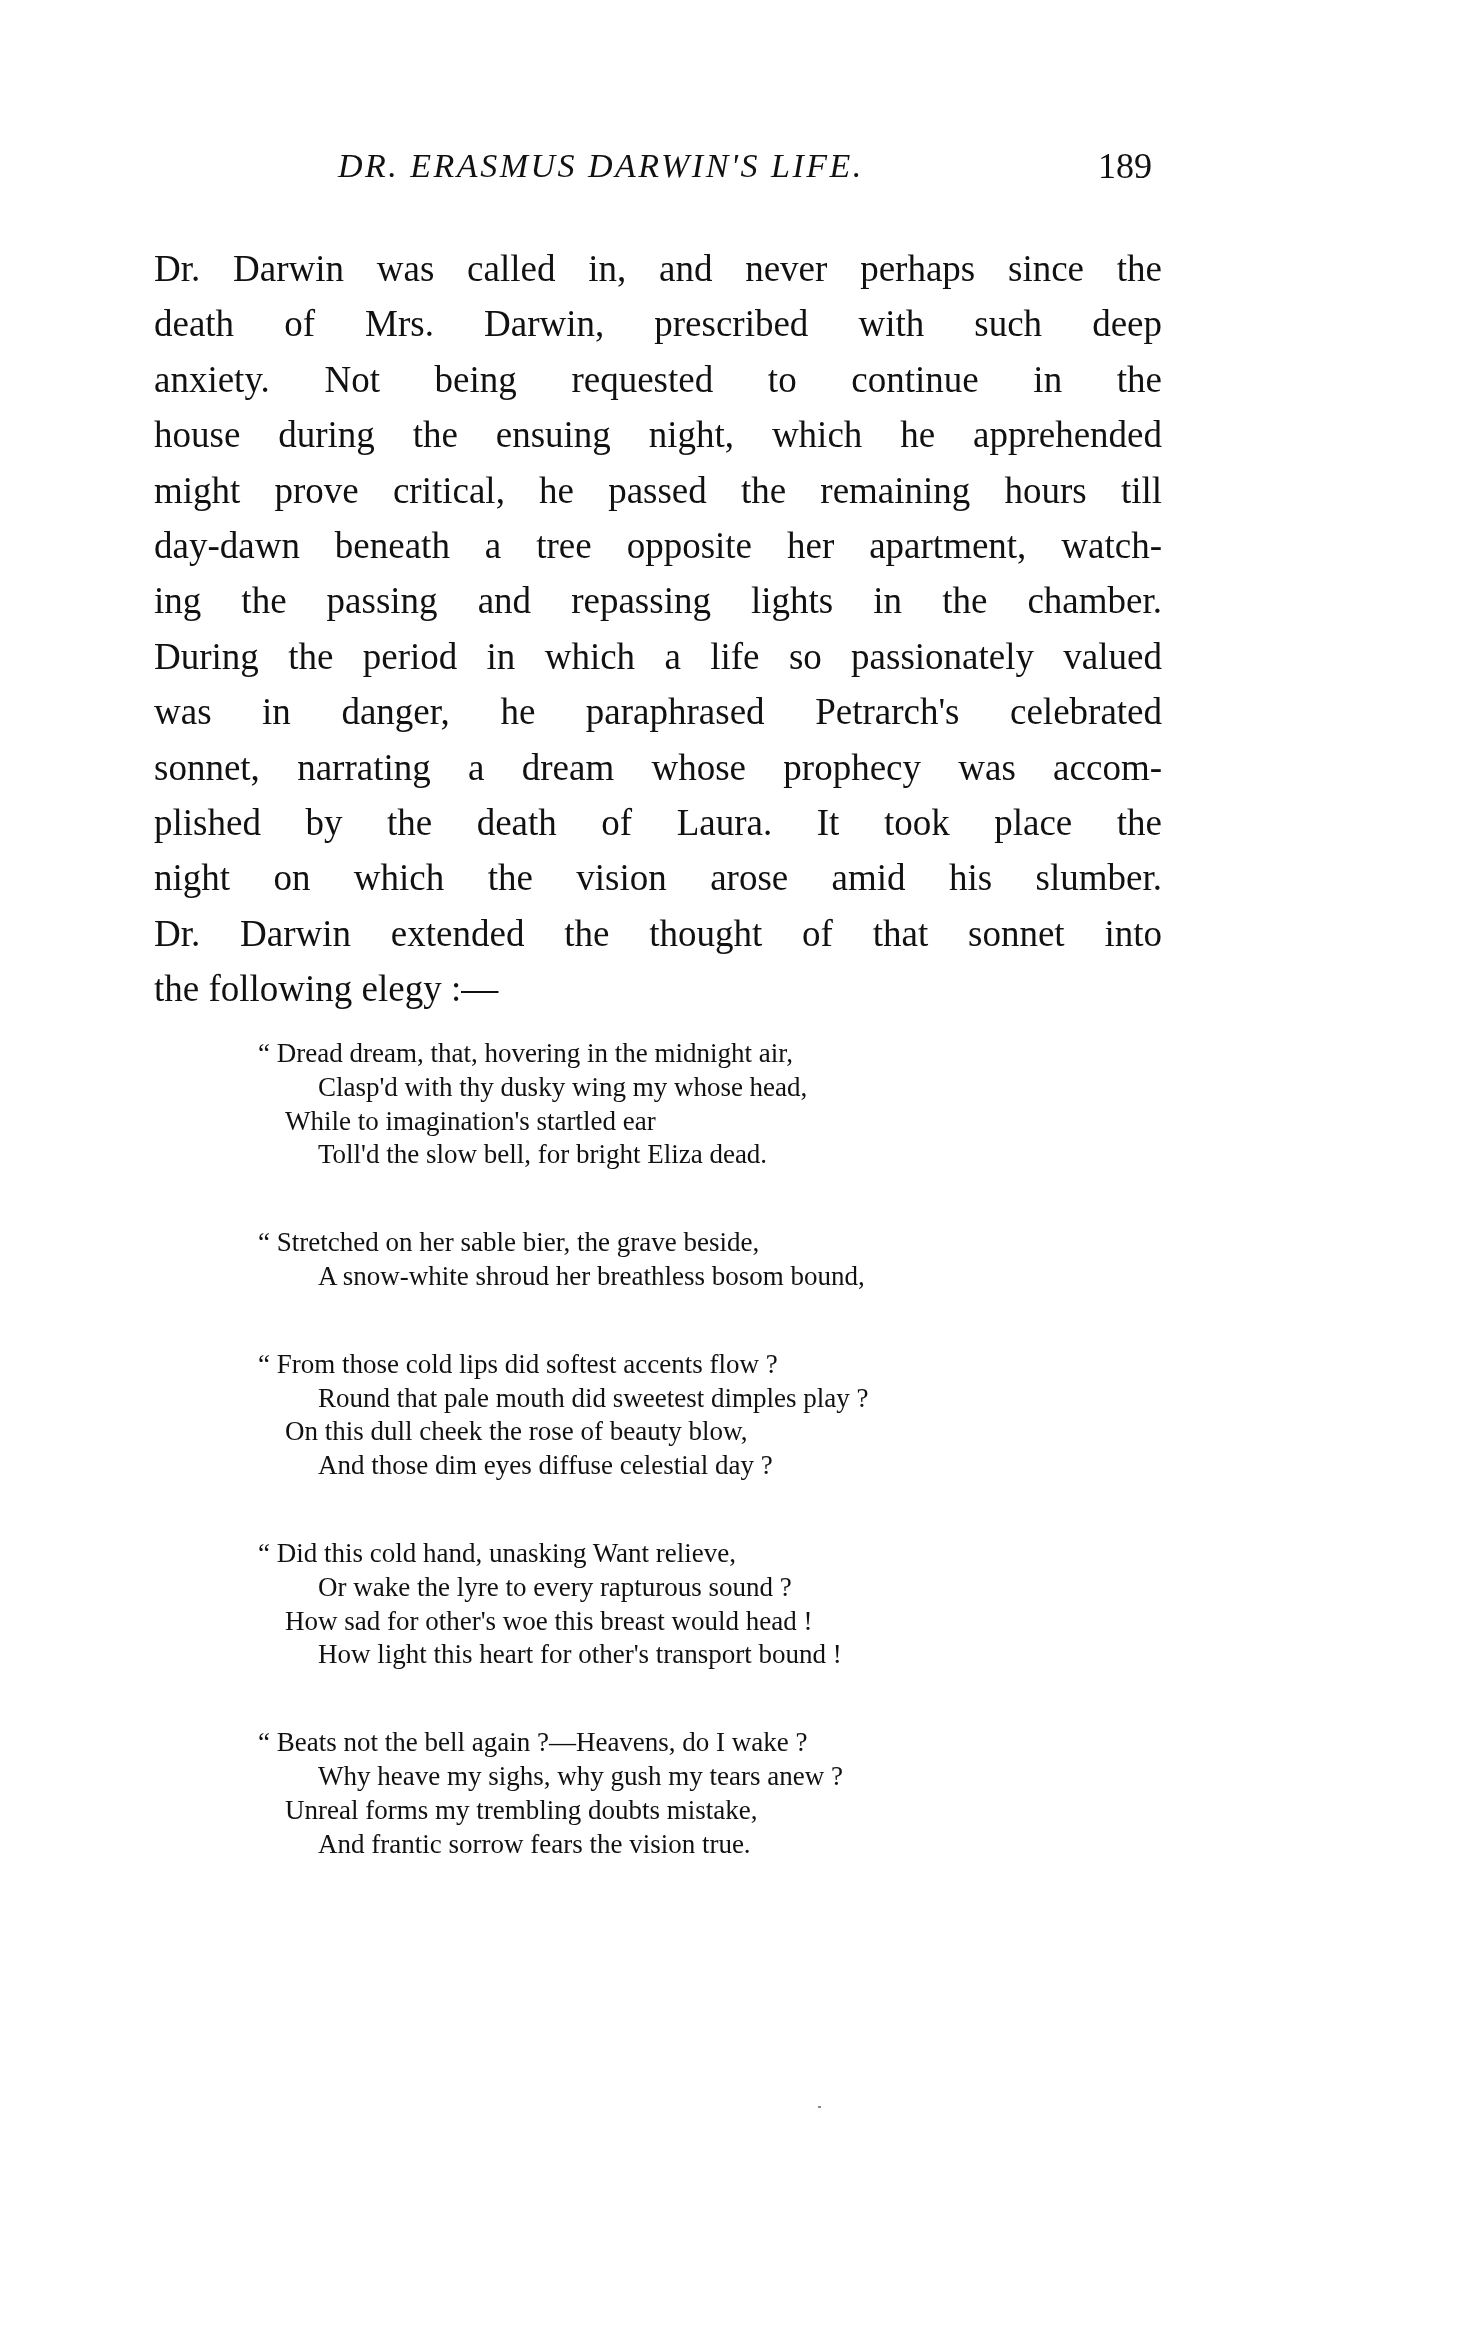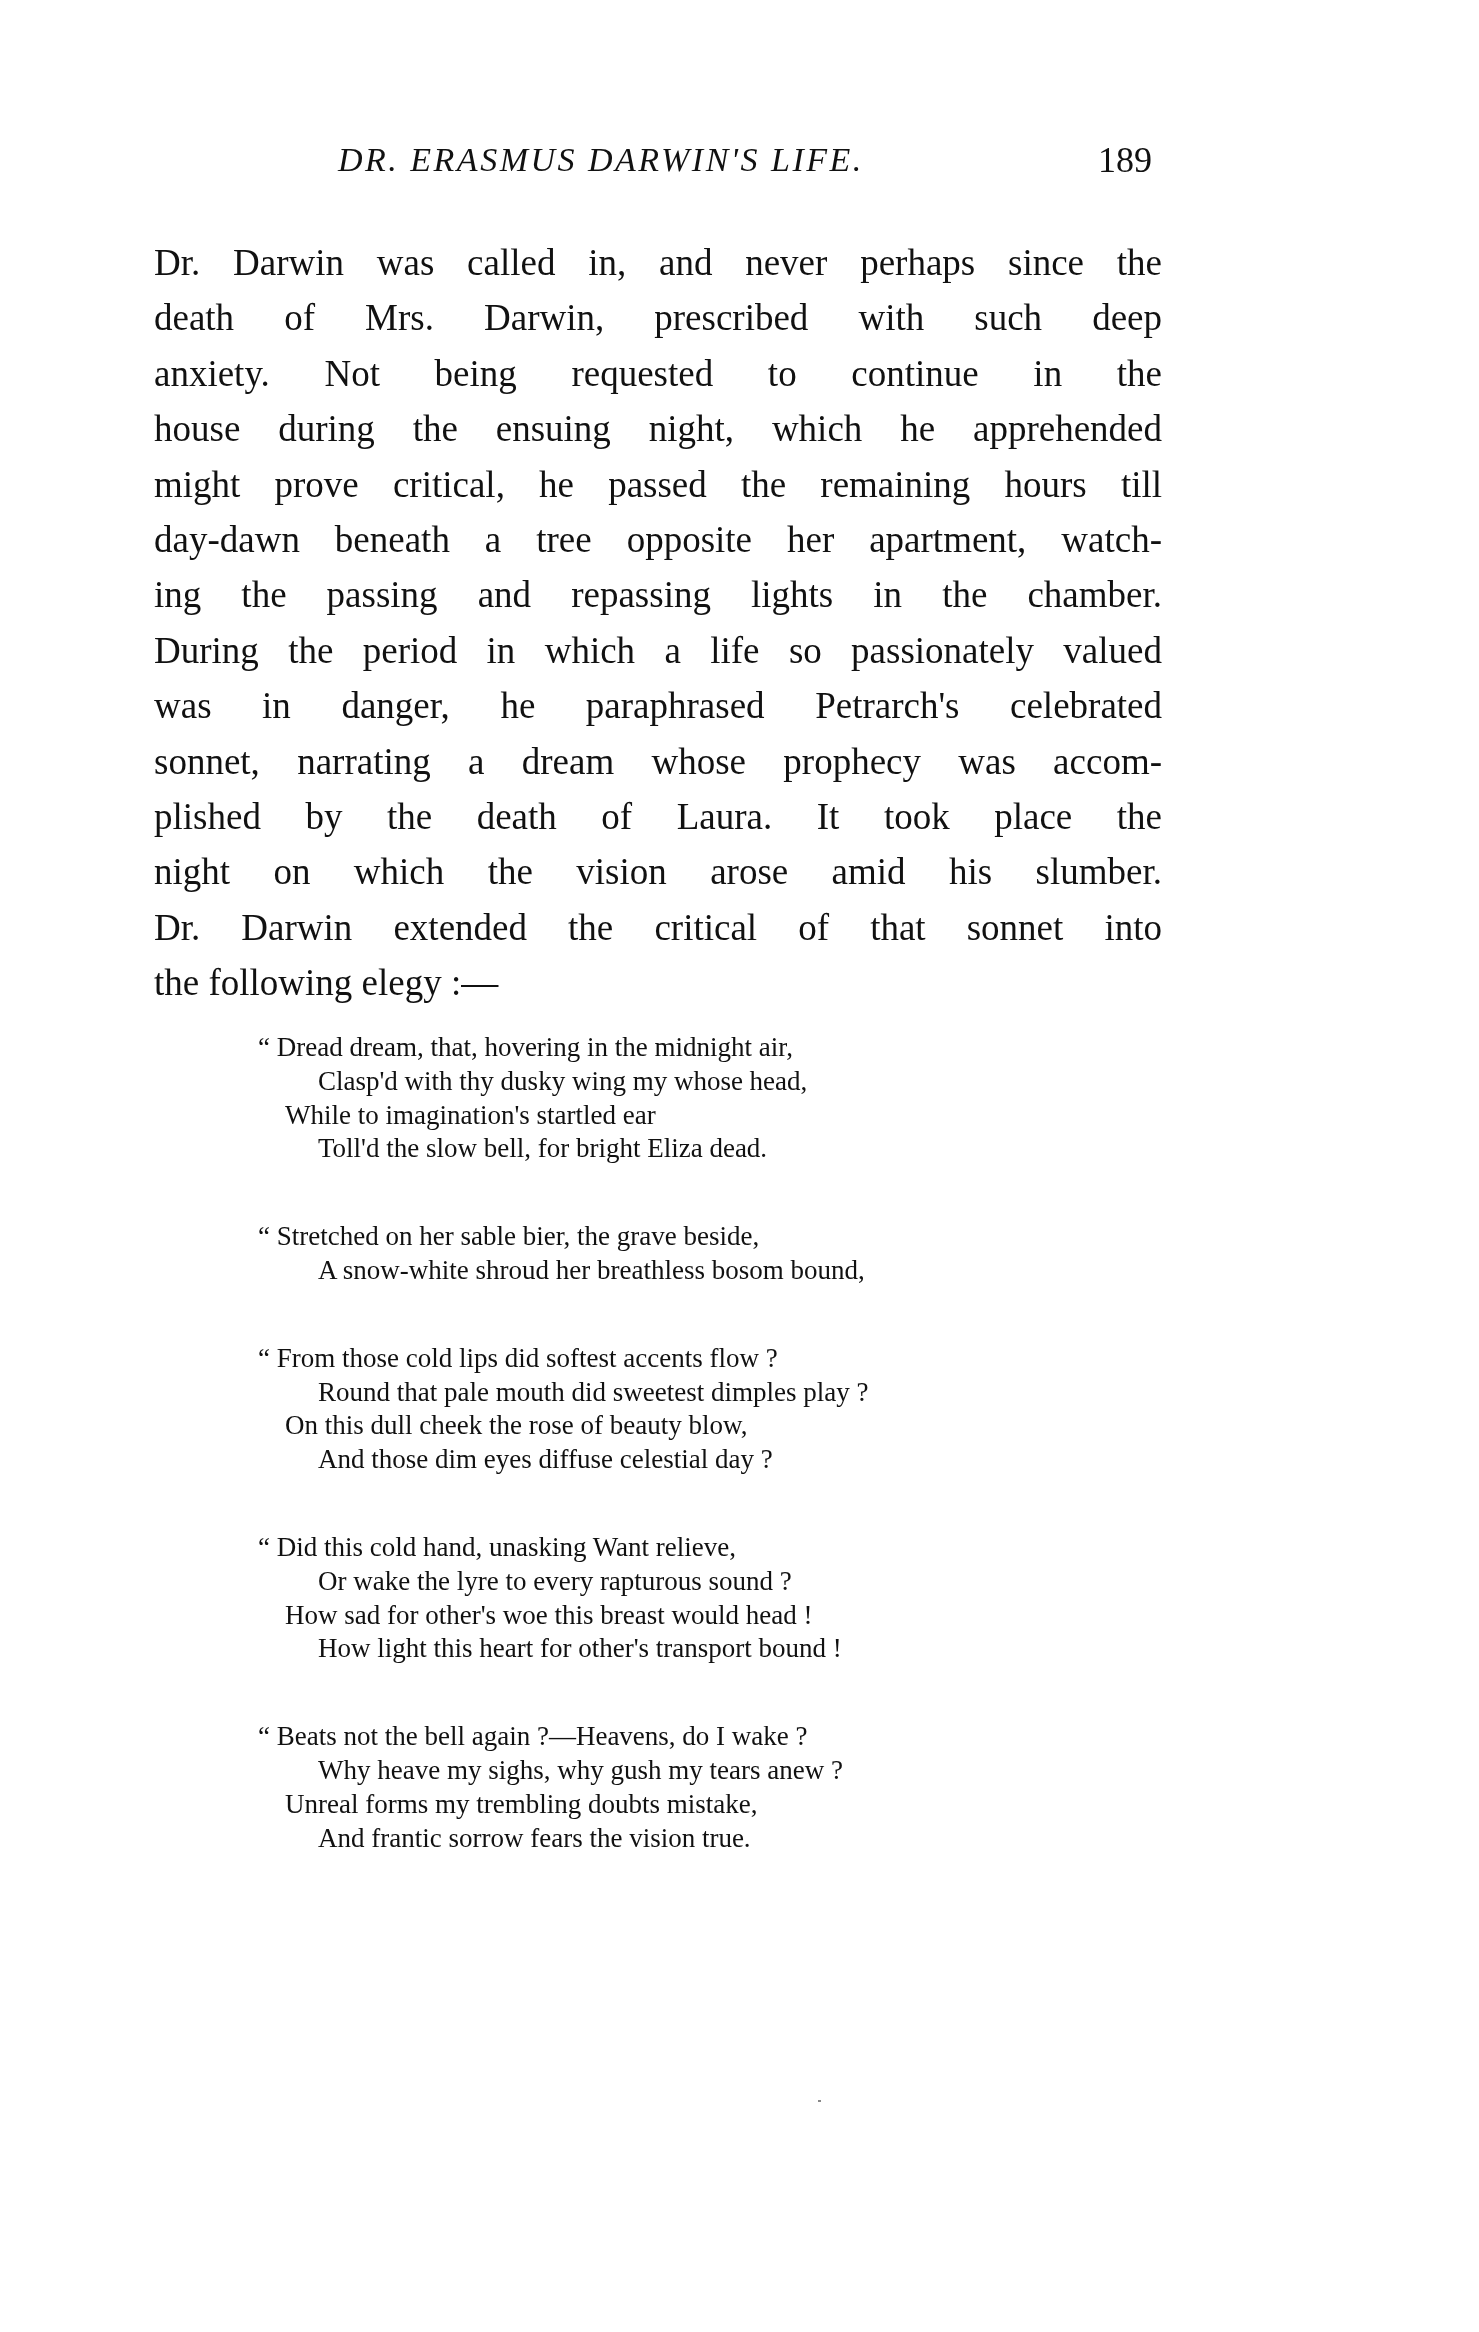--- a/index.html
+++ b/index.html
@@ -10,21 +10,21 @@
   body {
     width: 1479px;
     height: 2332px;
     position: relative;
     overflow: hidden;
     color: #111111;
     font-family: "DejaVu Serif", "Liberation Serif", serif;
   }
   .page {
     position: absolute;
-    left: 0; top: 0;
+    left: 0; top: 6px;
     width: 1479px;
     height: 2243px;
     background: #ffffff;
   }
   .running-head {
     position: absolute;
     left: 338px;
     top: 138px;
     width: 650px;
     font-family: "Liberation Serif", "DejaVu Serif", serif;
@@ -103,21 +103,21 @@
     <span class="body-line">anxiety.  Not being requested to continue in the</span>
     <span class="body-line">house during the ensuing night, which he apprehended</span>
     <span class="body-line">might prove critical, he passed the remaining hours till</span>
     <span class="body-line">day-dawn beneath a tree opposite her apartment, watch-</span>
     <span class="body-line">ing the passing and repassing lights in the chamber.</span>
     <span class="body-line">During the period in which a life so passionately valued</span>
     <span class="body-line">was in danger, he paraphrased Petrarch's celebrated</span>
     <span class="body-line">sonnet, narrating a dream whose prophecy was accom-</span>
     <span class="body-line">plished by the death of Laura.  It took place the</span>
     <span class="body-line">night on which the vision arose amid his slumber.</span>
-    <span class="body-line">Dr. Darwin extended the critical of that sonnet into</span>
+    <span class="body-line">Dr. Darwin extended the thought of that sonnet into</span>
     <span class="body-line last">the following elegy :—</span>
   </div>
 
   <div class="poem">
     <div class="stanza">
       <span class="verse first">“ Dread dream, that, hovering in the midnight air,</span>
       <span class="verse indent-2">Clasp'd with thy dusky wing my whose head,</span>
       <span class="verse indent-1">While to imagination's startled ear</span>
       <span class="verse indent-2">Toll'd the slow bell, for bright Eliza dead.</span>
     </div>

